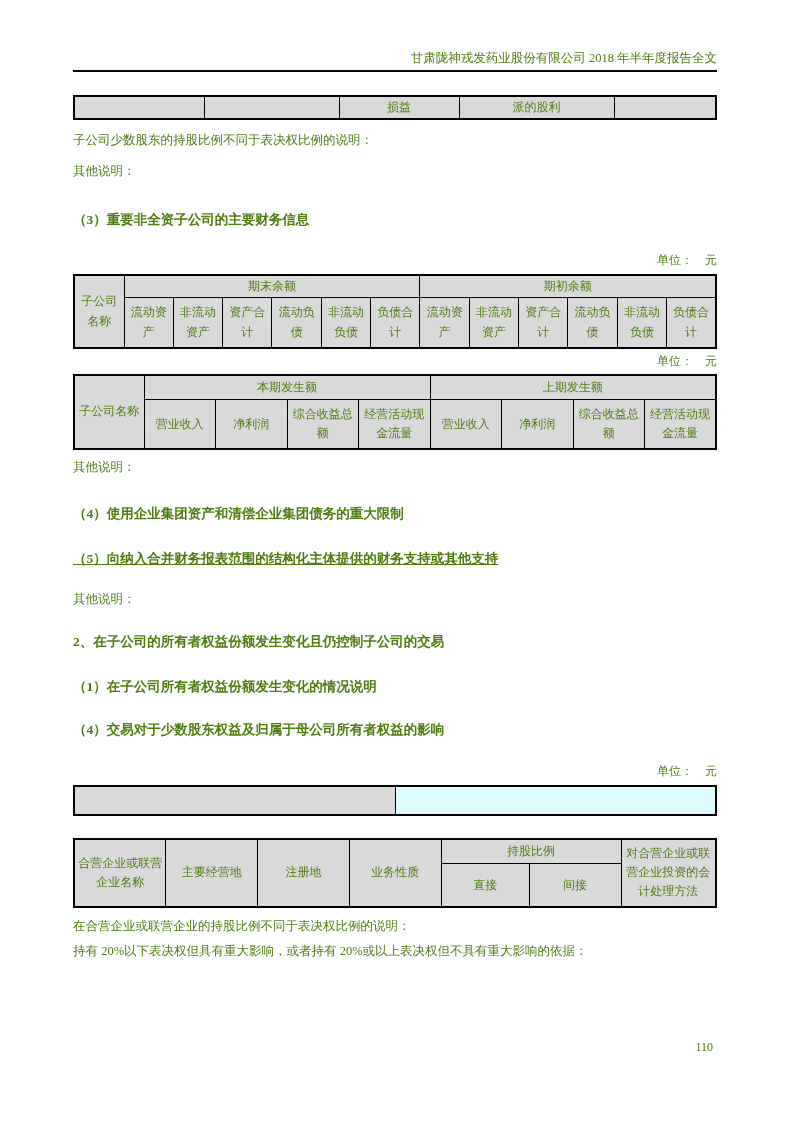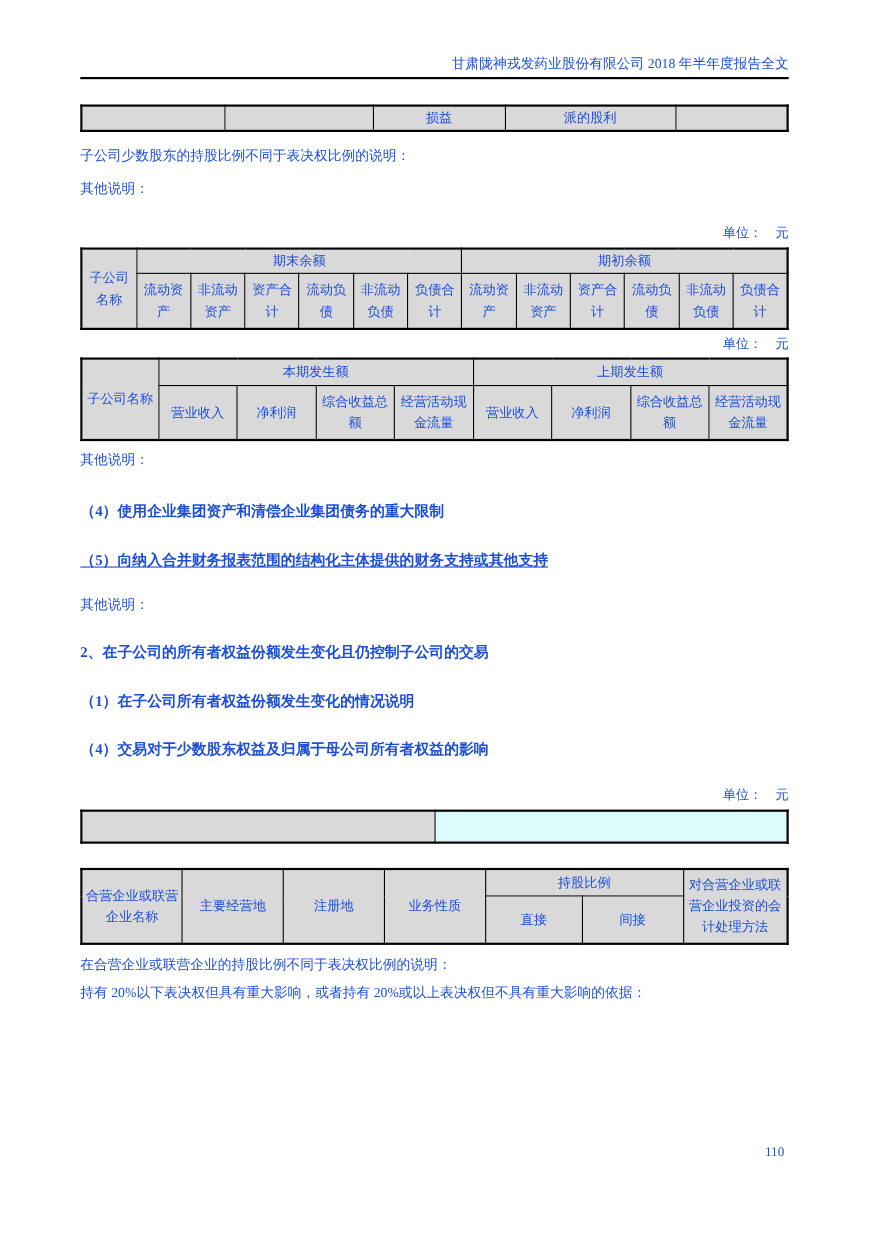--- a/index.html
+++ b/index.html
@@ -4,21 +4,21 @@
 <style>
   html,body { margin:0; padding:0; background:#ffffff; }
   .page {
     position:relative;
     width:793px; height:1122px;
     margin:0 auto;
     background:#ffffff;
     box-sizing:border-box;
     padding:0 76px 0 73px;
     font-family:"Liberation Serif","DejaVu Serif",serif;
-    color:#1d4ed8;
+    color:#4d7c0f;
     overflow:hidden;
   }
   .doc-header {
     padding-top:49px;
     padding-bottom:3px;
     border-bottom:2px solid #000;
     text-align:right;
     font-size:12.5px;
     line-height:18px;
   }
@@ -57,21 +57,21 @@
   .gray  { background:#d9d9d9; }
   .cyan  { background:#dcfbfd; }
   .page-number {
     position:absolute;
     top:1040px;
     right:80px;
     font-size:12px;
   }
   
   .mt-frag   { margin-top:23px; }  
-  .mt-note1  { margin-top:12px; }
+  .mt-note1  { margin-top:12px;font-family:Liberation Mono, monospace; }
   .mt-note2  { margin-top:12px; }
   .mt-h3     { margin-top:30px; }
   .mt-unit1  { margin-top:23px; }
   .mt-tblB   { margin-top:5px;  }
   .mt-unit2  { margin-top:4px;  }
   .mt-tblC   { margin-top:4px;  }
   .mt-note3  { margin-top:8px;  }
   .mt-h4     { margin-top:28px; }
   .mt-h5     { margin-top:26px;text-decoration:underline; }
   .mt-note4  { margin-top:22px; }
@@ -111,20 +111,21 @@
       <td class="gray">损益</td>
       <td class="gray">派的股利</td>
       <td class="gray"></td>
     </tr>
   </tbody>
     </table>
 
   <div class="para mt-note1">子公司少数股东的持股比例不同于表决权比例的说明：</div>
   <div class="para mt-note2">其他说明：</div>
 
+  <div class="heading mt-h3">（3）重要非全资子公司的主要财务信息</div>
 
   <div class="unit-line mt-unit1">单位：　元</div>
 
   <table class="rpt mt-tblB">
     <colgroup>
       <col style="width:50px">
       <col>
         <col>
         <col>
         <col>

